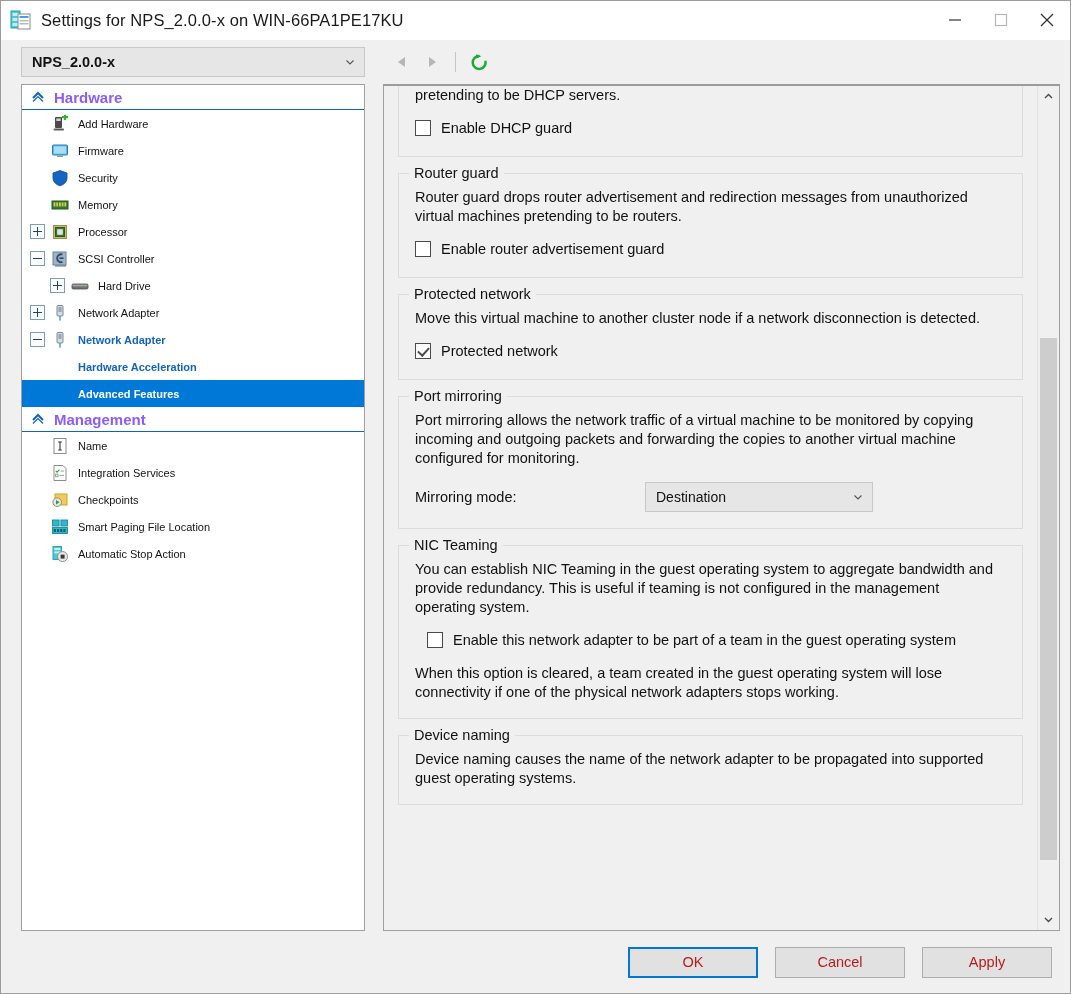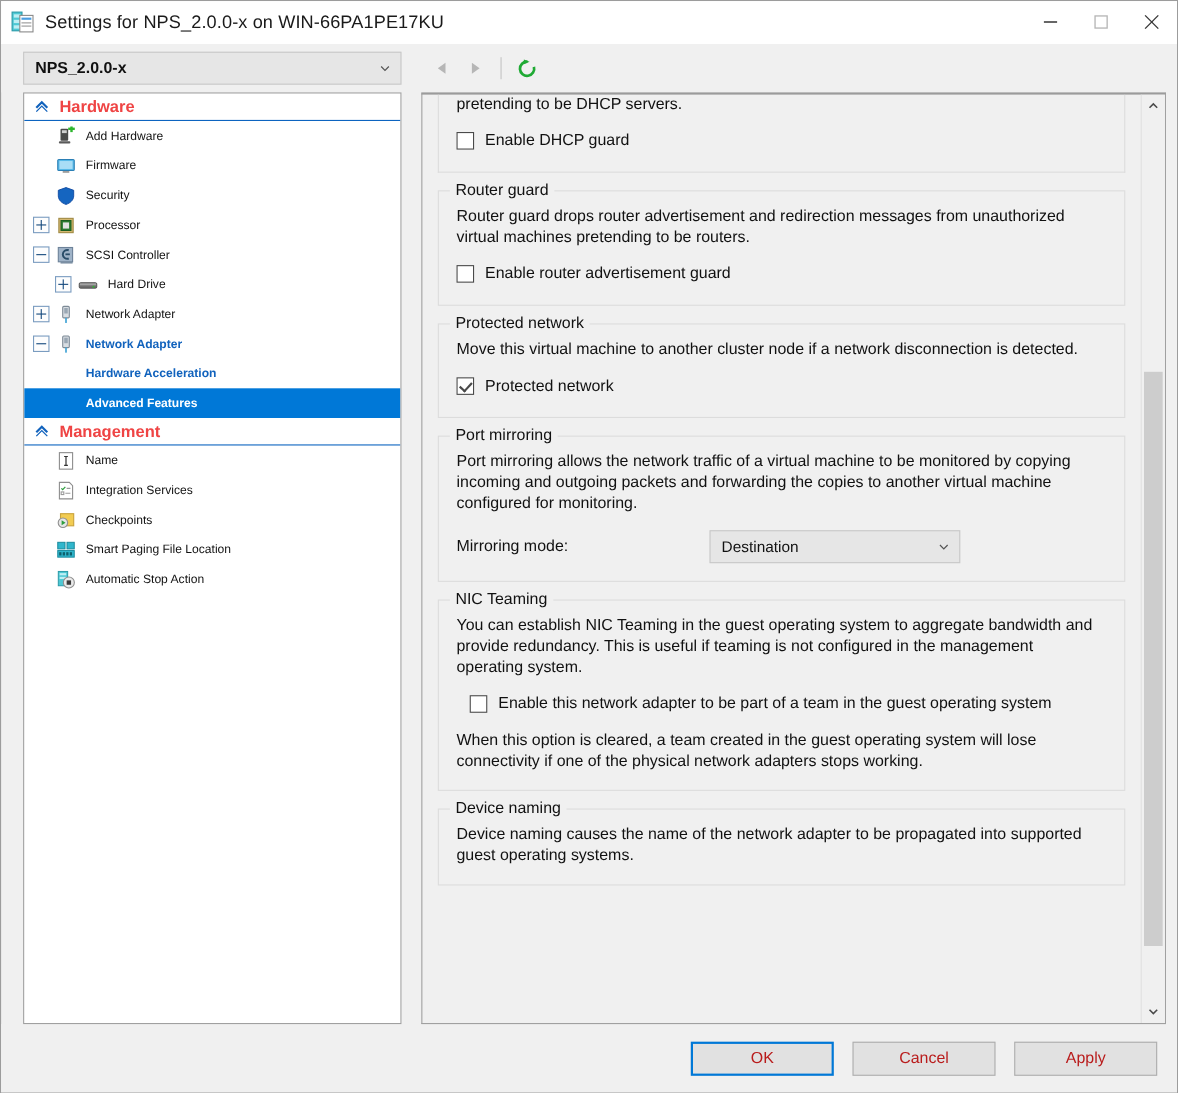--- a/index.html
+++ b/index.html
@@ -140,21 +140,21 @@
     padding-left: 8px;
     box-sizing: border-box;
   }
   .sec-chev {
     width: 16px; height: 16px;
     flex: 0 0 auto;
     margin-right: 8px;
     display: flex; align-items: center; justify-content: center;
   }
   .sec-label {
-    color: #ef4444;
+    color: #8b5cf6;
     font-weight: bold;
     font-size: 15px;
   }
 
   .tree-row {
     display: flex;
     align-items: center;
     height: 27px;
     box-sizing: border-box;
     padding-right: 4px;
@@ -464,20 +464,33 @@
 
         <div class="tree-row indent-1">
           <span class="ticon">
             <svg width="18" height="18" viewBox="0 0 18 18">
               <path d="M9 1.5 L16 4 V9 C16 13 12.6 15.8 9 16.8 C5.4 15.8 2 13 2 9 V4 Z" fill="#1565c0" stroke="#0d47a1" stroke-width="0.8"></path>
             </svg>
           </span>
           <span class="tlabel">Security</span>
         </div>
 
+        <div class="tree-row indent-1">
+          <span class="ticon">
+            <svg width="18" height="18" viewBox="0 0 18 18">
+              <rect x="1" y="5" width="16" height="8" fill="#2e7d32" stroke="#1b5e20" stroke-width="1"></rect>
+              <rect x="2.6" y="6.4" width="1.8" height="4" fill="#e8c64d"></rect>
+              <rect x="5.3" y="6.4" width="1.8" height="4" fill="#e8c64d"></rect>
+              <rect x="8.0" y="6.4" width="1.8" height="4" fill="#e8c64d"></rect>
+              <rect x="10.7" y="6.4" width="1.8" height="4" fill="#e8c64d"></rect>
+              <rect x="13.4" y="6.4" width="1.8" height="4" fill="#e8c64d"></rect>
+            </svg>
+          </span>
+          <span class="tlabel">Memory</span>
+        </div>
 
         <div class="tree-row indent-0">
           <span class="expander plus"></span>
           <span class="ticon">
             <svg width="18" height="18" viewBox="0 0 18 18">
               <rect x="2.5" y="2.5" width="13" height="13" fill="#d4b871" stroke="#a08a44" stroke-width="1"></rect>
               <rect x="4.5" y="4.5" width="9" height="9" fill="#2e7d32" stroke="#1b5e20" stroke-width="1"></rect>
               <rect x="6.2" y="6.2" width="5.6" height="5.6" fill="#e3e3e3"></rect>
             </svg>
           </span>

